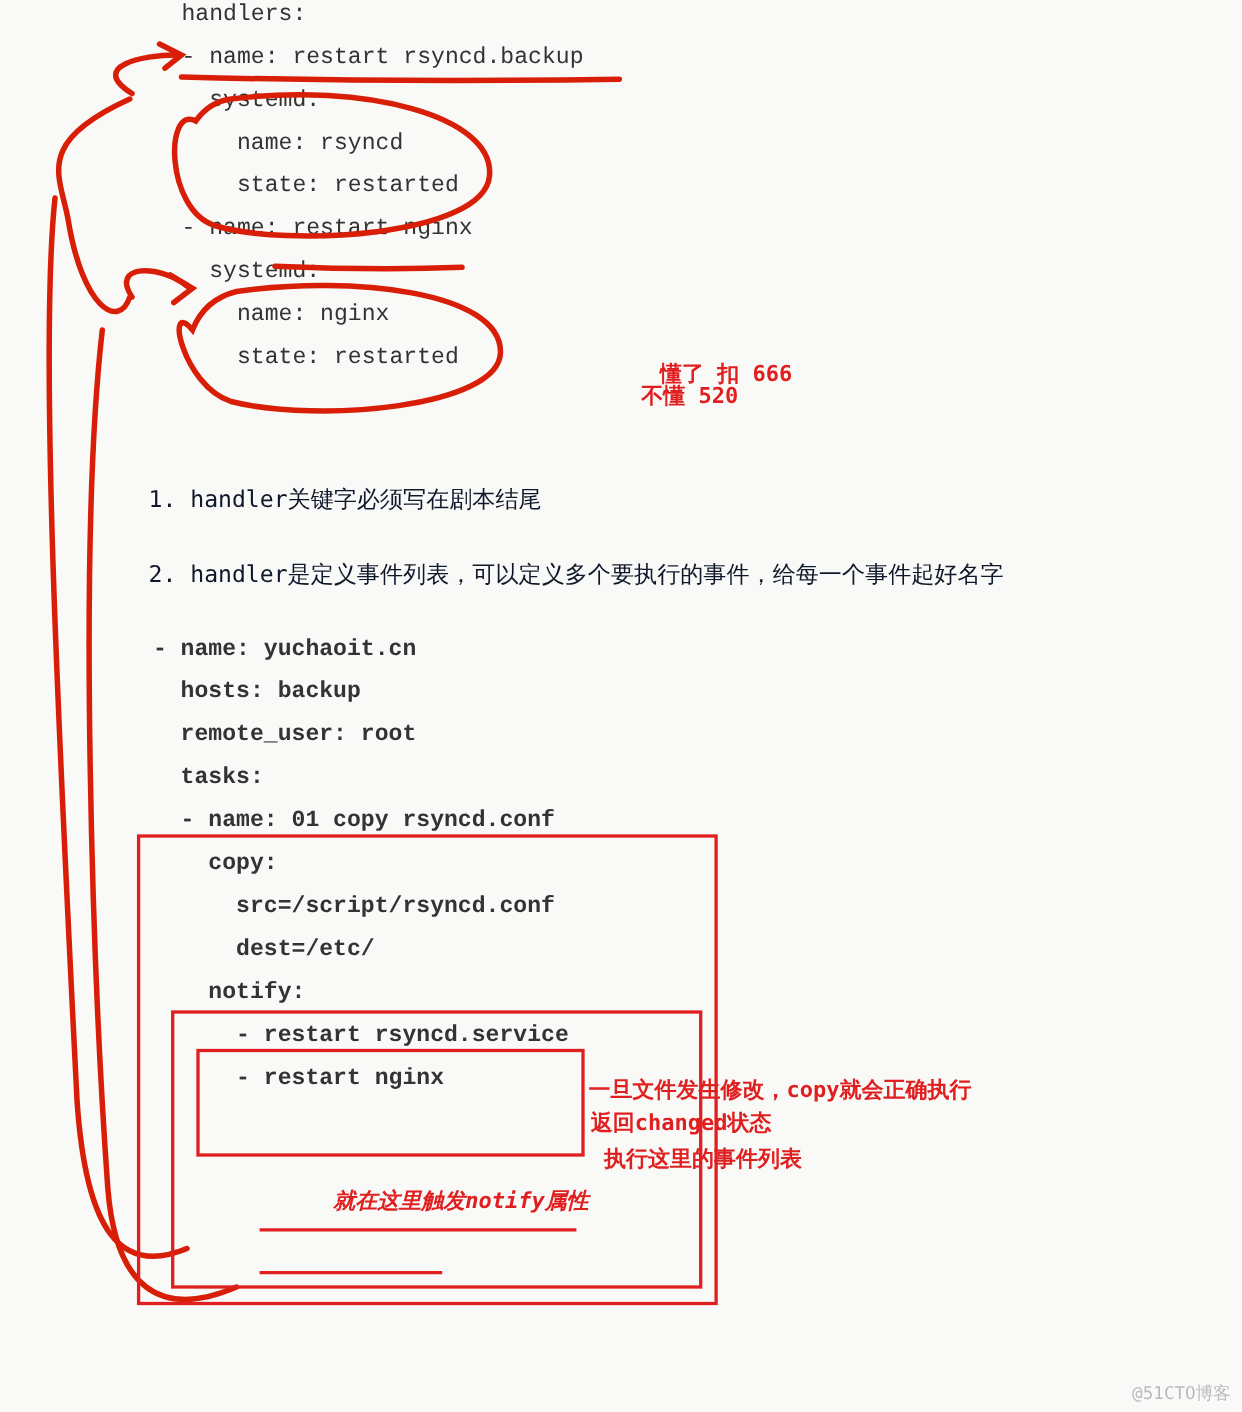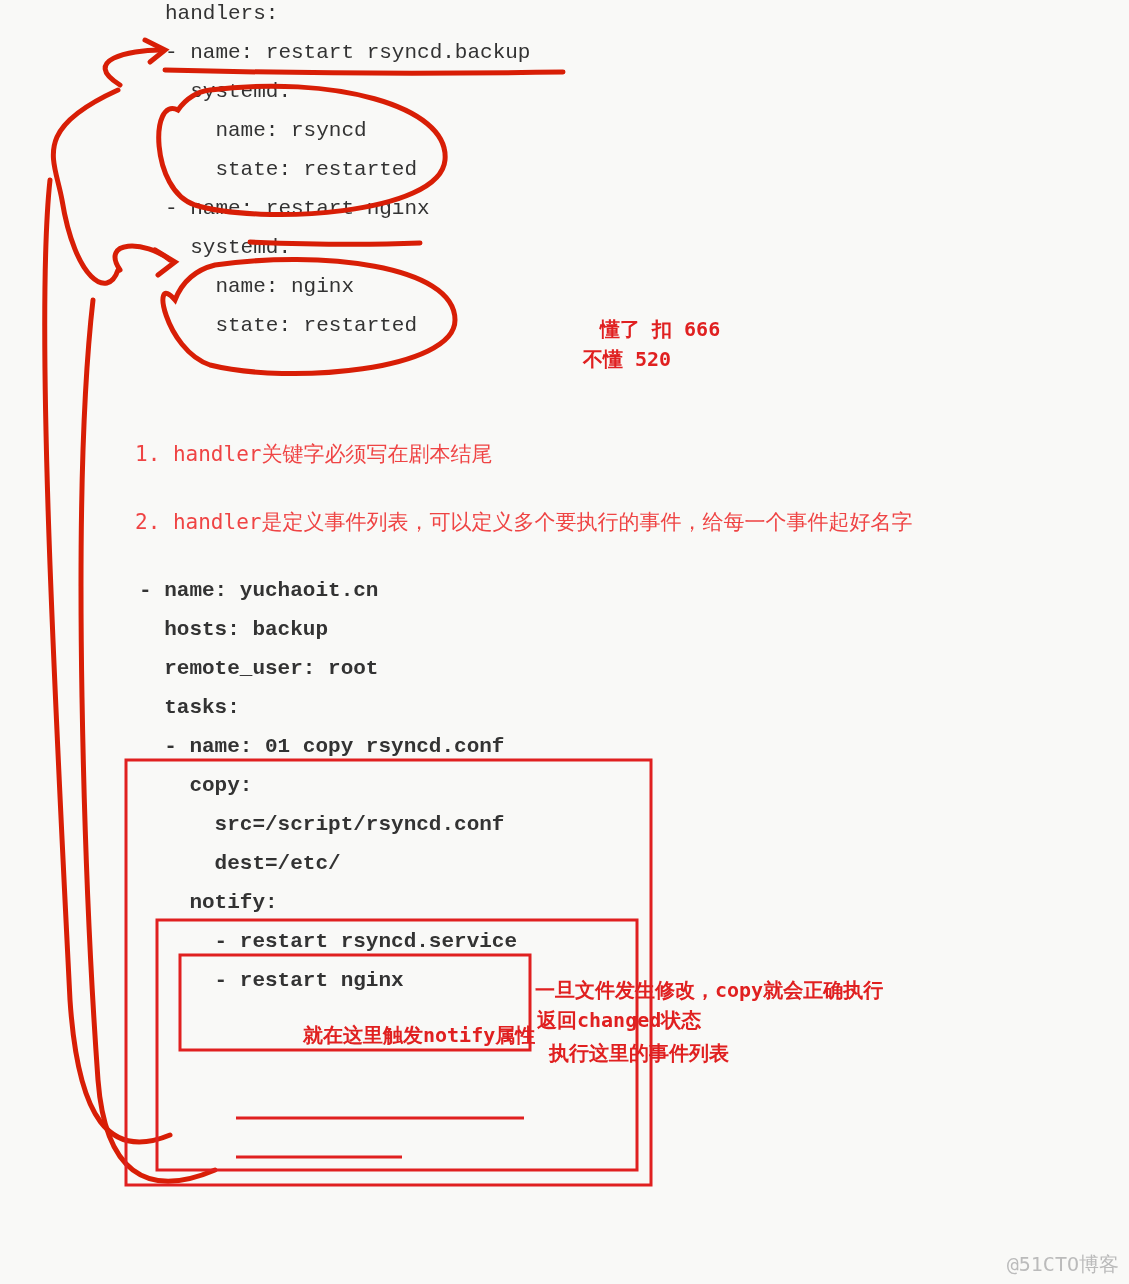--- a/index.html
+++ b/index.html
@@ -26,42 +26,42 @@
     white-space: pre;
   }
   .code-top {
     margin-top: -6px;
     margin-left: 30px;
   }
   .paragraph-block {
     margin-top: 90px;
     font-size: 21px;
     line-height: 38px;
-    color: #ef4444;
+    color: #0f172a;
   }
   .paragraph-block p { margin-bottom: 30px; }
   .code-bottom {
     margin-top: 30px;
     margin-left: 4px;
     font-weight: bold;
   }
   .red-annot {
     position: absolute;
     color: #e02020;
     font-weight: 700;
     font-size: 20px;
     line-height: 30px;
     white-space: nowrap;
   }
   .watermark {
     position: absolute;
     right: 10px;
     bottom: 6px;
     color: #bbb;
-    font-size: 20px;
+    font-size: 16px;
   }
   svg.overlay {
     position: absolute;
     left: 0; top: 0;
     width: 1129px;
     height: 1284px;
     pointer-events: none;
   }
 </style>
 </head>
@@ -91,27 +91,27 @@
 <span>  - name: 01 copy rsyncd.conf</span>
 <span>    copy:</span>
 <span>      src=/script/rsyncd.conf</span>
 <span>      dest=/etc/</span>
 <span>    notify:</span>
 <span>      - restart rsyncd.service</span>
 <span>      - restart nginx</span></pre>
 
 </div>
 
-<div class="red-annot" style="left:600px; top:314px;text-align:right;">懂了 扣 666</div>
+<div class="red-annot" style="left:600px; top:324px;text-align:right;">懂了 扣 666</div>
 <div class="red-annot" style="left:583px; top:344px;">不懂 520</div>
 
 <div class="red-annot" style="left:535px; top:975px;text-align:center;">一旦文件发生修改，copy就会正确执行</div>
 <div class="red-annot" style="left:537px; top:1005px;">返回changed状态</div>
 
-<div class="red-annot" style="left:303px; top:1020px;">就在这里触发notify属性</div>
+<div class="red-annot" style="left:303px; top:1076px;font-style:italic;">就在这里触发notify属性</div>
 <div class="red-annot" style="left:549px; top:1038px;">执行这里的事件列表</div>
 
 <div class="watermark">@51CTO博客</div>
 
 <svg class="overlay">
 
   <path d="M165 70 Q360 75 563 72" stroke="#d81e06" stroke-width="5" fill="none" stroke-linecap="round"></path>
 
   <path d="M178 110 C150 95 150 190 195 205 C260 225 440 215 445 160 C450 105 330 75 210 90 C195 92 185 100 178 110 Z" stroke="#d81e06" stroke-width="5" fill="none" stroke-linecap="round"></path>
 

